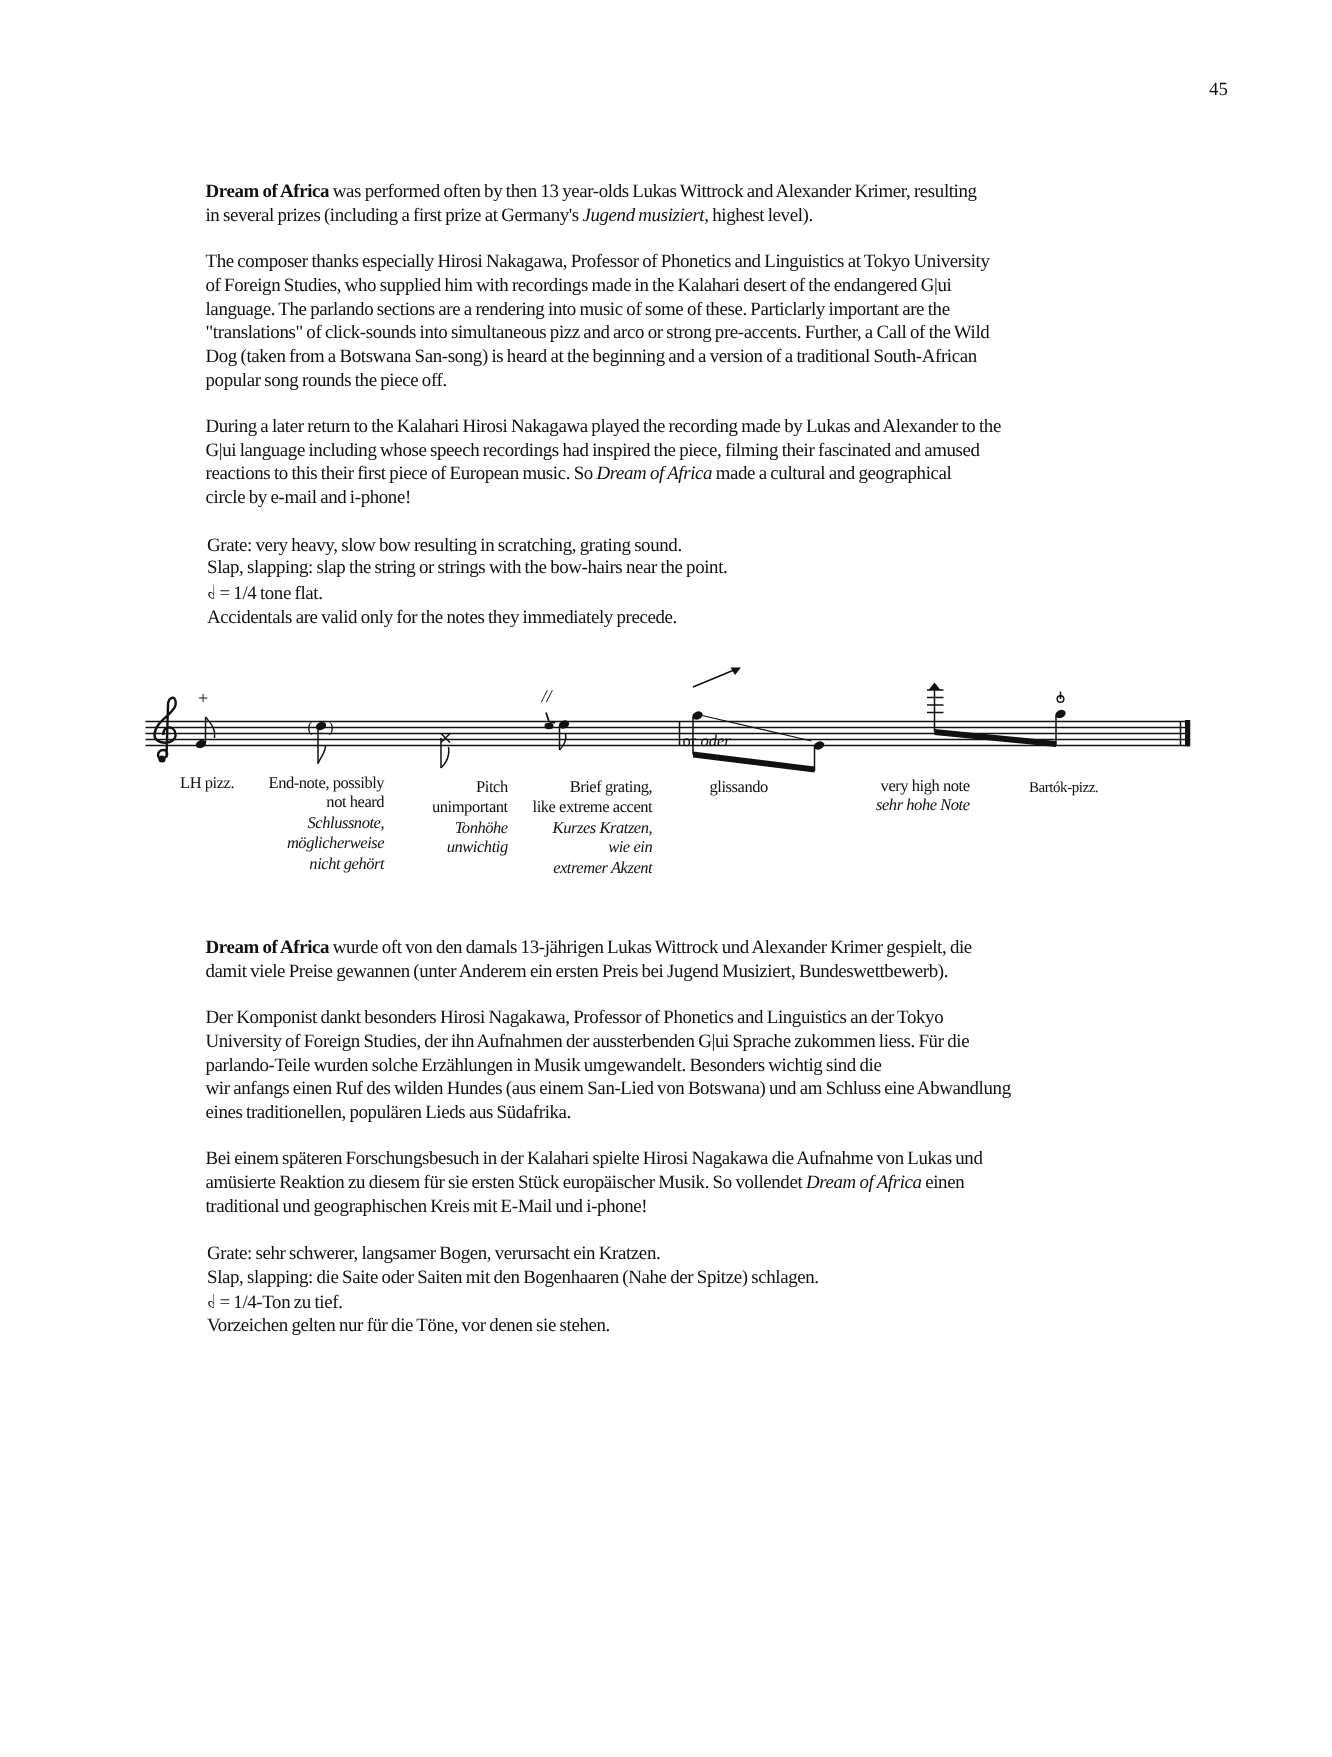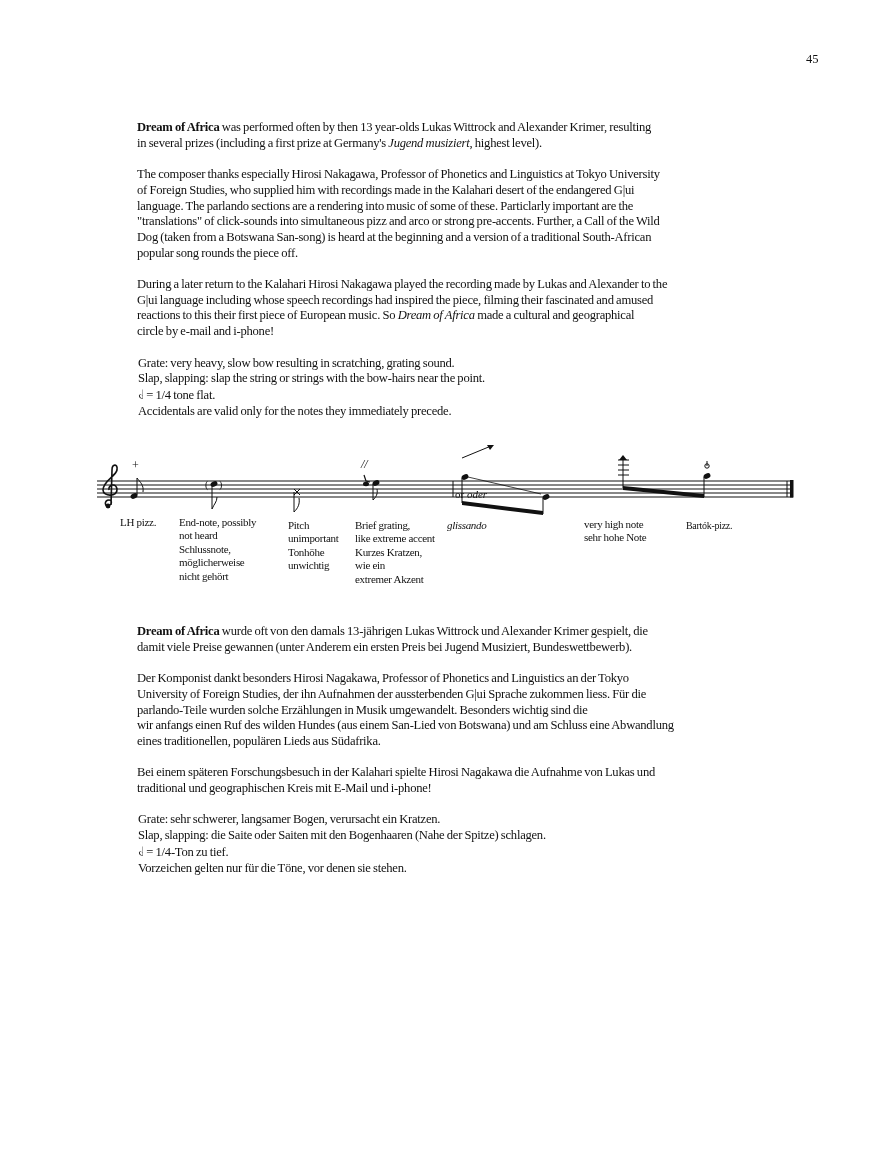--- a/index.html
+++ b/index.html
@@ -9,22 +9,22 @@
   .block { position: absolute; left: 137px; width: 640px; font-size: 12.6px;
            line-height: 15.7px; letter-spacing: -0.25px; word-spacing: -0.5px; }
   .block p { margin: 0 0 15.7px 0; }
   .block p.tight { margin: 1px; }
   .block .nl { display: block; }
   b { font-weight: bold; }
   .qflat { display: inline-block; transform: scaleX(-1); font-size: 13px; }
   #en-block { top: 120px; }
   #de-block { top: 624px; }
   .staff-wrap { position: absolute; left: 0; top: 0; width: 888px; height: 600px; pointer-events: none; }
-  .label { position: absolute; font-size: 11px; line-height: 13.4px; letter-spacing: -0.3px; white-space: nowrap; }
-  .label .it, .it { }
+  .label { position: absolute; font-size: 11px; line-height: 13.4px; letter-spacing: -0.3px; white-space: nowrap; text-align: right; }
+  .label .it, .it { font-style: italic; }
   .label span { display: block; }
   .annot { position: absolute; font-size: 11px; white-space: nowrap; margin-top: 29px; }
 </style>
 </head>
 <body>
 
 <div class="page-number">45</div>
 
 <div class="block" id="en-block">
   <p>
@@ -149,21 +149,21 @@
   <span class="it">Tonhöhe</span>
   <span class="it">unwichtig</span>
 </div>
 <div class="label" style="left:355px; top:519px;">
   <span>Brief grating,</span>
   <span>like extreme accent</span>
   <span class="it">Kurzes Kratzen,</span>
   <span class="it">wie ein</span>
   <span class="it">extremer Akzent</span>
 </div>
-<div class="label" style="left:447px; top:519px;font-style:italic;">
+<div class="label" style="left:473px; top:519px;">
   <span>glissando</span>
 </div>
 <div class="label" style="left:584px; top:518px;">
   <span>very high note</span>
   <span class="it">sehr hohe Note</span>
 </div>
 <div class="label" style="left:686px; top:519px; font-size:10px;">
   <span>Bartók-pizz.</span>
 </div>
 
@@ -174,20 +174,21 @@
   </p>
   <p>
     <span class="nl">Der Komponist dankt besonders Hirosi Nagakawa, Professor of Phonetics and Linguistics an der Tokyo</span>
     <span class="nl">University of Foreign Studies, der ihn Aufnahmen der aussterbenden G|ui Sprache zukommen liess. Für die</span>
     <span class="nl">parlando-Teile wurden solche Erzählungen in Musik umgewandelt. Besonders wichtig sind die</span>
     <span class="nl">wir anfangs einen Ruf des wilden Hundes (aus einem San-Lied von Botswana) und am  Schluss eine Abwandlung</span>
     <span class="nl">eines traditionellen, populären Lieds aus Südafrika.</span>
   </p>
   <p>
     <span class="nl">Bei einem späteren Forschungsbesuch in der Kalahari spielte Hirosi Nagakawa die Aufnahme von Lukas und</span>
+    <span class="nl"><span>amüsierte Reaktion zu diesem für sie ersten Stück europäischer Musik. So vollendet </span><i>Dream of Africa</i><span> einen</span></span>
     <span class="nl">traditional und geographischen Kreis mit E-Mail und i-phone!</span>
   </p>
   <p class="tight">
     <span class="nl">Grate: sehr schwerer, langsamer Bogen, verursacht ein Kratzen.</span>
     <span class="nl">Slap, slapping: die Saite oder Saiten mit den Bogenhaaren (Nahe der Spitze) schlagen.</span>
     <span class="nl"><span class="qflat">♭</span><span> = 1/4-Ton zu tief.</span></span>
     <span class="nl">Vorzeichen gelten nur für die Töne, vor denen sie stehen.</span>
   </p>
 </div>
 

